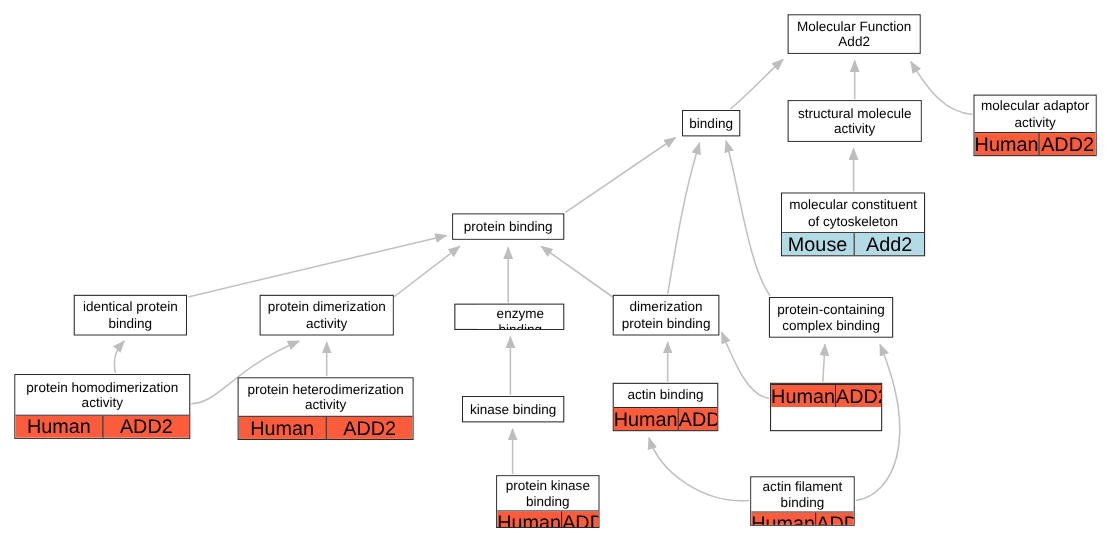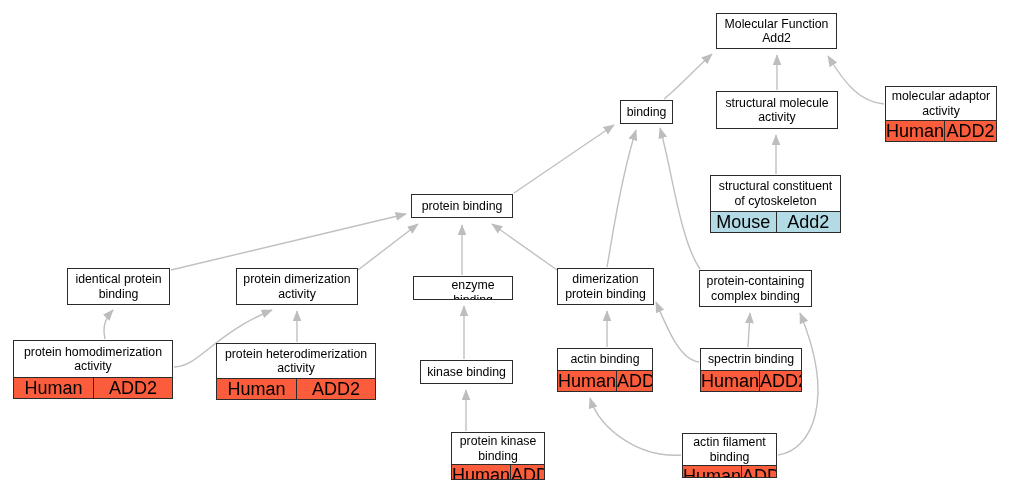--- a/index.html
+++ b/index.html
@@ -124,21 +124,21 @@
       </div>
       <div class="node" style="left: 885px; top: 86px; width: 112px; height: 56px;">
         <div class="node-title">molecular adaptor
 activity</div>
         <div class="node-annots">
           <div class="annot species-human">Human</div>
           <div class="annot gene-ADD2">ADD2</div>
         </div>
       </div>
       <div class="node" style="left: 710px; top: 175px; width: 131px; height: 58px;">
-        <div class="node-title">structural constituent
+        <div class="node-title">molecular constituent
 of cytoskeleton</div>
         <div class="node-annots">
           <div class="annot species-mouse">Mouse</div>
           <div class="annot gene-Add2">Add2</div>
         </div>
       </div>
       <div class="node" style="left: 411px; top: 194px; width: 102px; height: 24px;">
         <div class="node-title">protein binding</div>
       </div>
       <div class="node" style="left: 67px; top: 268px; width: 103px; height: 37px;">
@@ -180,21 +180,20 @@
         <div class="node-title">kinase binding</div>
       </div>
       <div class="node" style="left: 557px; top: 348px; width: 96px; height: 44px;">
         <div class="node-title">actin binding</div>
         <div class="node-annots">
           <div class="annot species-human">Human</div>
           <div class="annot gene-ADD2">ADD2</div>
         </div>
       </div>
       <div class="node" style="left: 700px; top: 348px; width: 102px; height: 44px;">
-        <div class="node-title">spectrin binding</div>
         <div class="node-annots">
           <div class="annot species-human">Human</div>
           <div class="annot gene-ADD2">ADD2</div>
         </div>
       </div>
       <div class="node" style="left: 419px; top: 432px; width: 94px; height: 48px; margin-left: 32px;">
         <div class="node-title">protein kinase
 binding</div>
         <div class="node-annots">
           <div class="annot species-human">Human</div>

